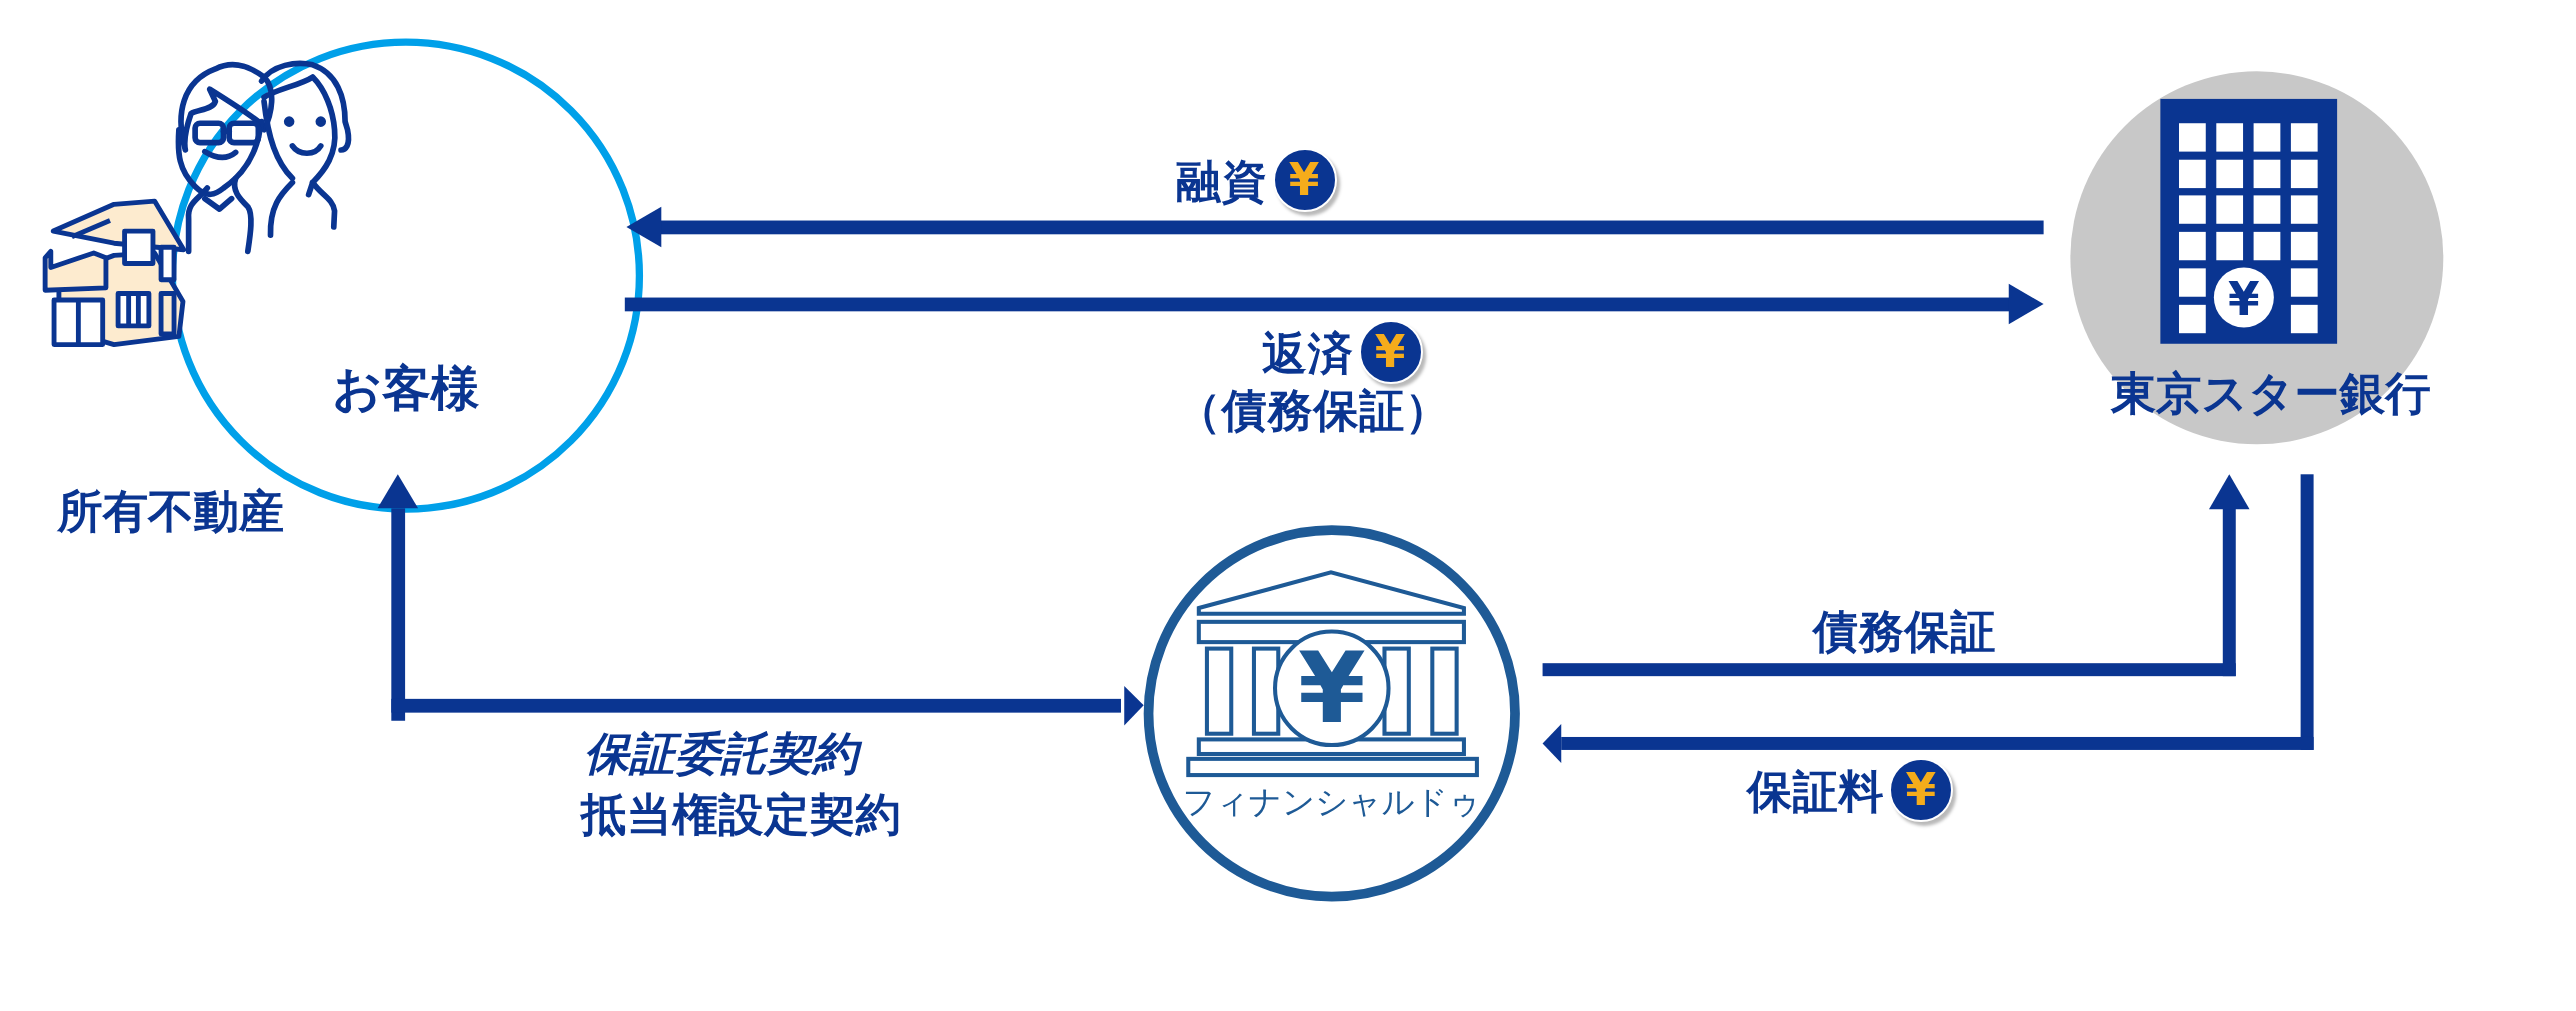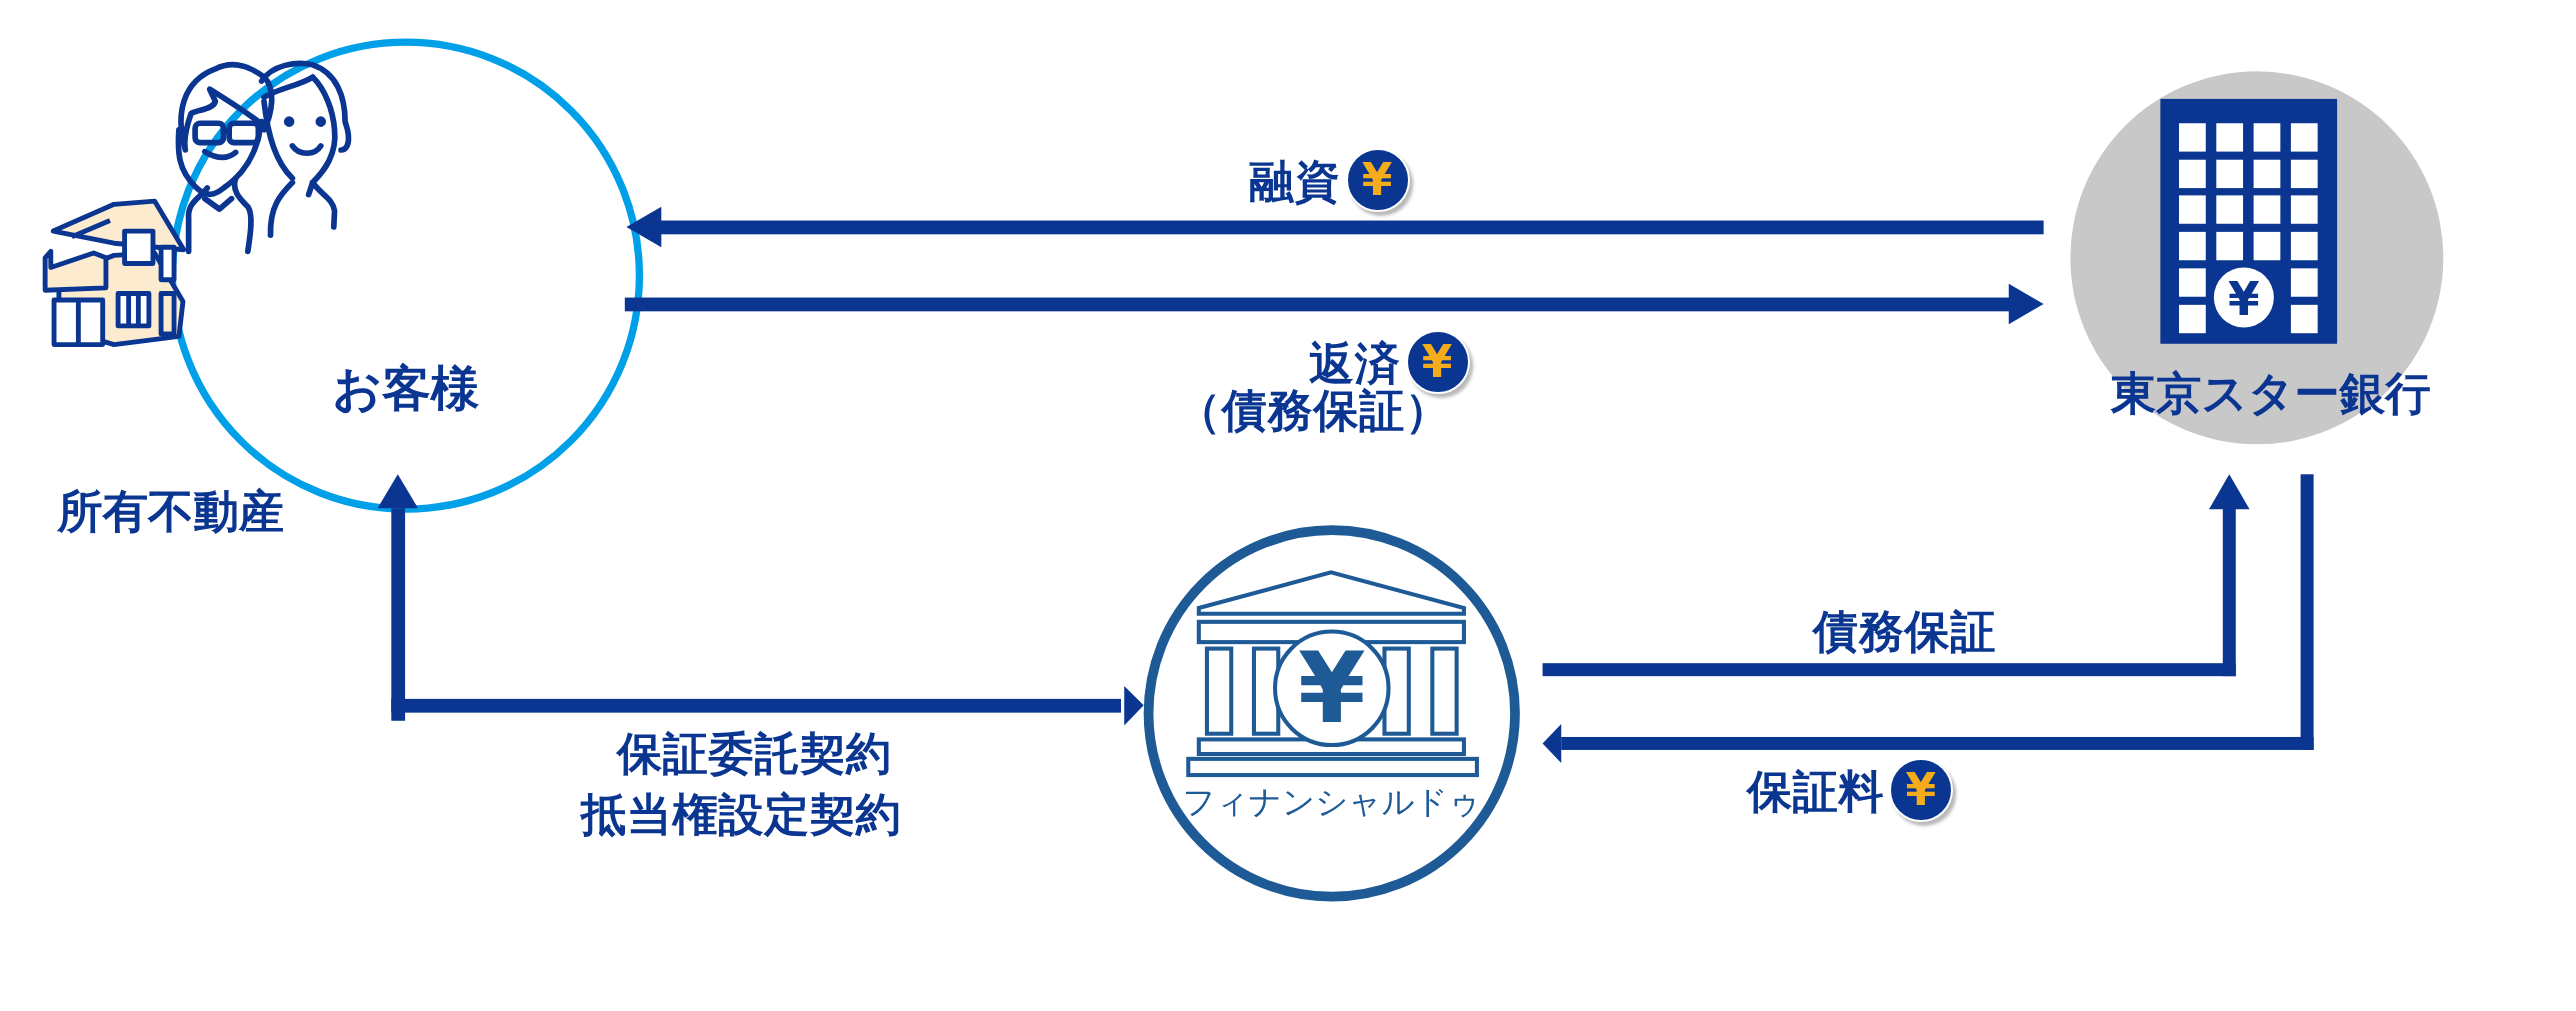--- a/index.html
+++ b/index.html
@@ -132,30 +132,30 @@
     </g>
 
     <g>
       <rect x="2837" y="585" width="16" height="340"></rect>
       <rect x="1925" y="909" width="928" height="16"></rect>
       <polygon points="1902,917 1925,893 1925,941"></polygon>
     </g>
   </g>
 </svg>
 
-<div class="lbl lbl-big" style="left:1249px; top:152px;">
+<div class="lbl lbl-big" style="left:1176px; top:152px;">
   <span>融資</span><span class="yen-badge">¥</span>
 </div>
 
-<div class="lbl lbl-big" style="left:1309px; top:324px;margin-top:10px;">
+<div class="lbl lbl-big" style="left:1262px; top:324px;">
   <span>返済</span><span class="yen-badge">¥</span>
 </div>
 <div class="lbl lbl-big" style="left:1176px; top:381px;">（債務保証）</div>
 
-<div class="lbl lbl-big" style="left:617px; top:724px;">保証委託契約</div>
+<div class="lbl lbl-big" style="left:584px; top:724px;font-style:italic;">保証委託契約</div>
 <div class="lbl lbl-big" style="left:581px; top:785px;">抵当権設定契約</div>
 
 <div class="lbl lbl-big" style="left:1813px; top:602px;">債務保証</div>
 
 <div class="lbl lbl-big" style="left:1747px; top:762px;">
   <span>保証料</span><span class="yen-badge">¥</span>
 </div>
 
 
 </body></html>

